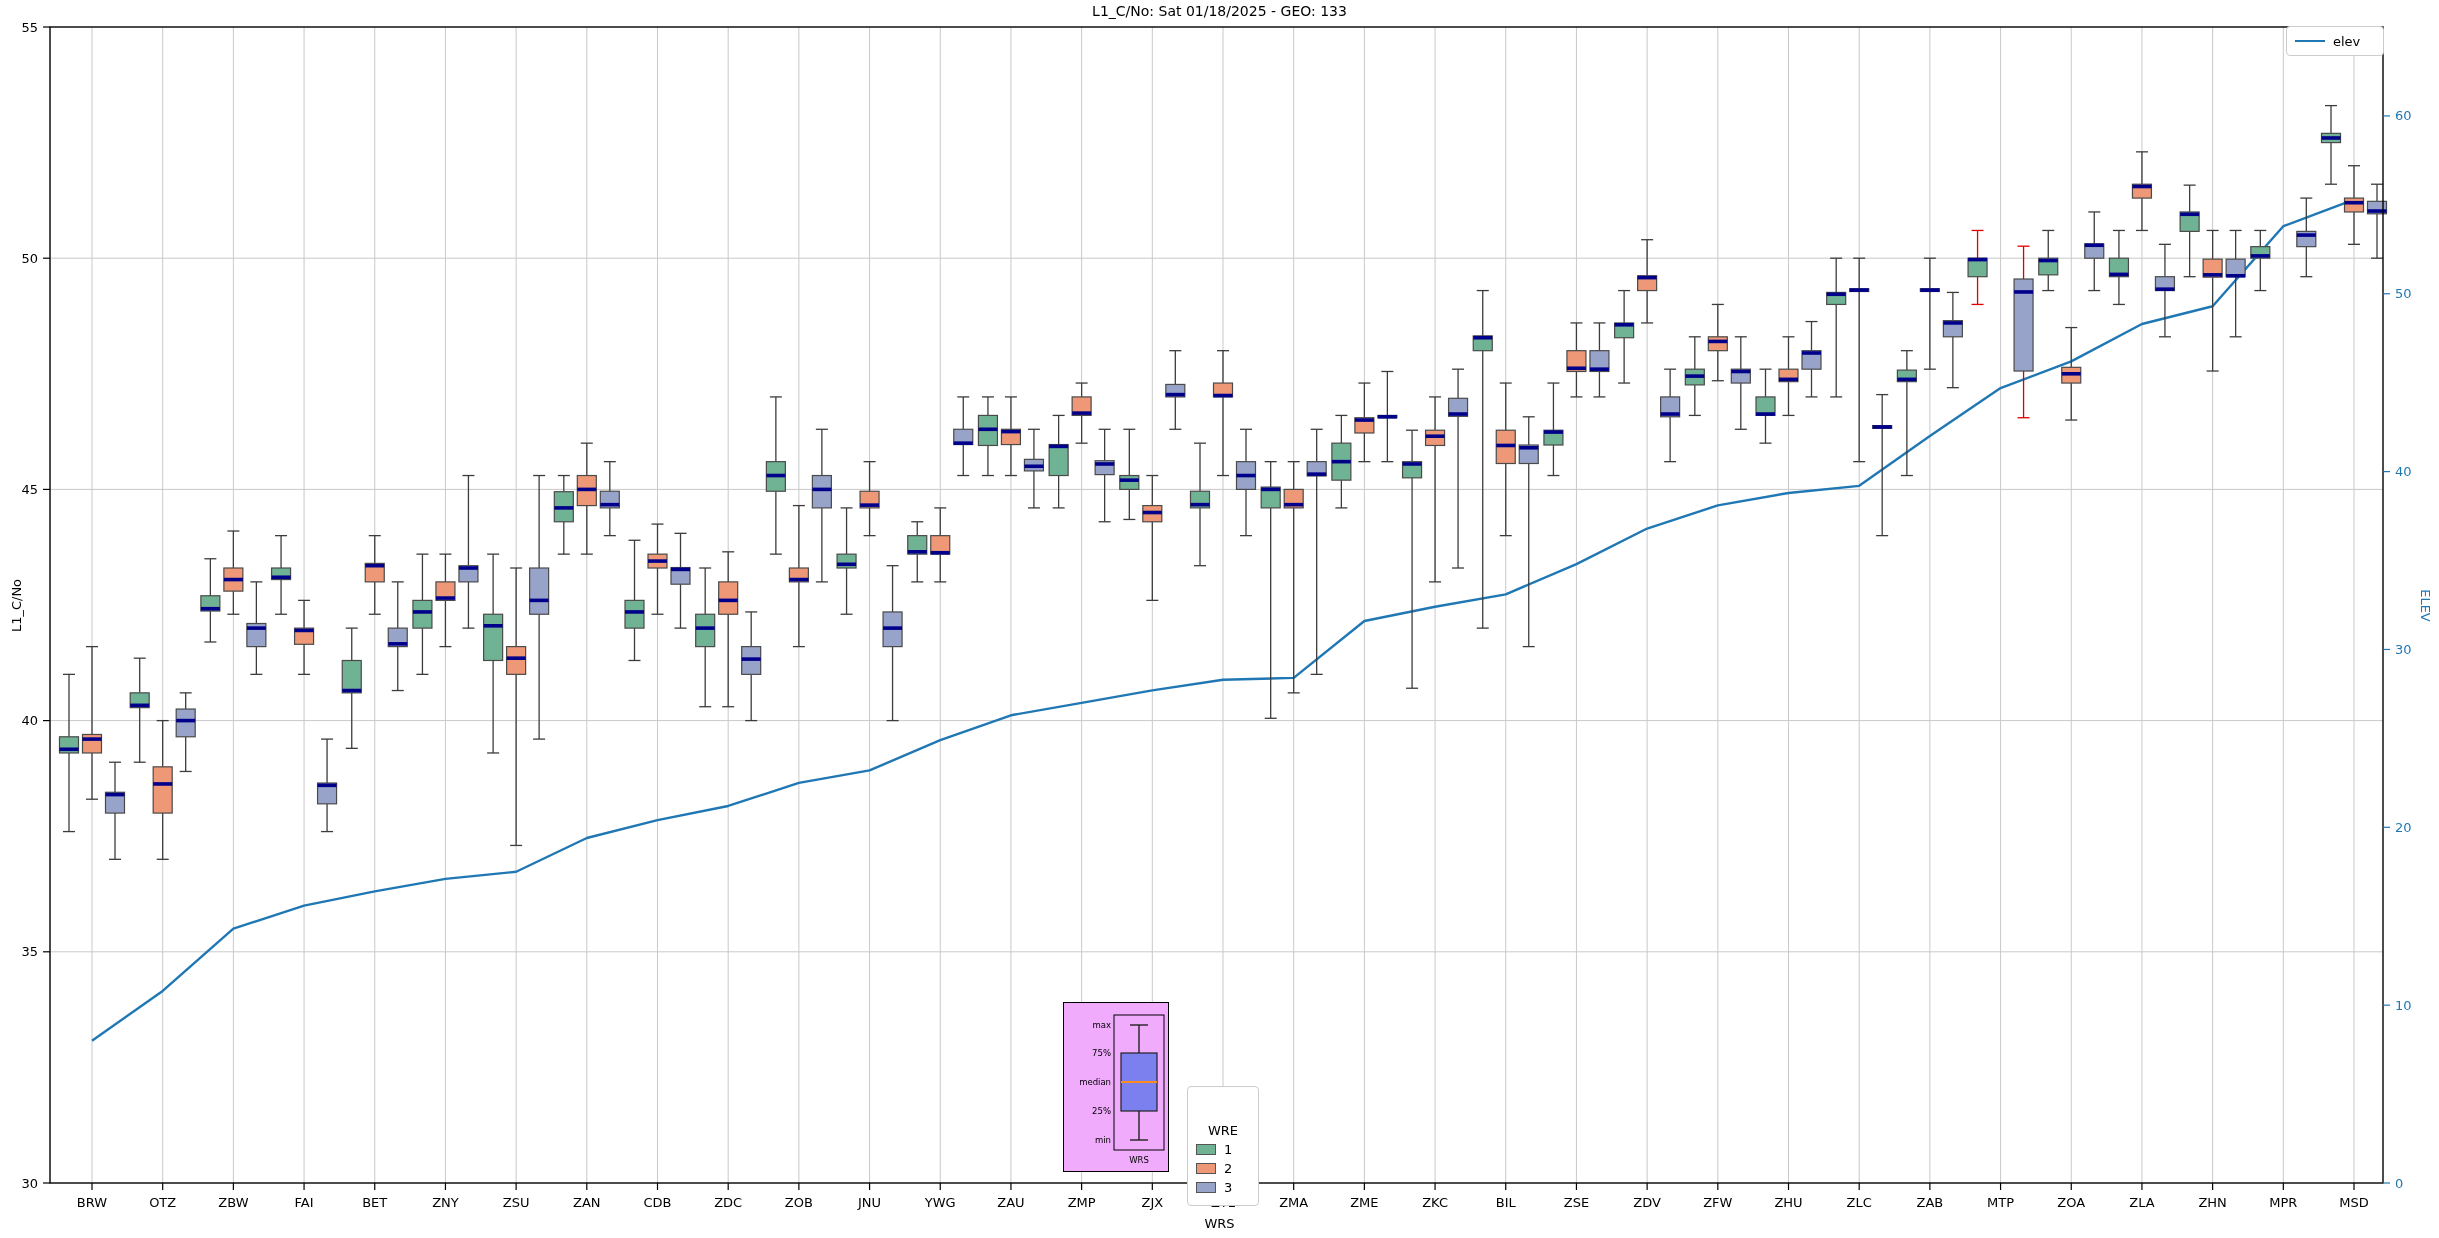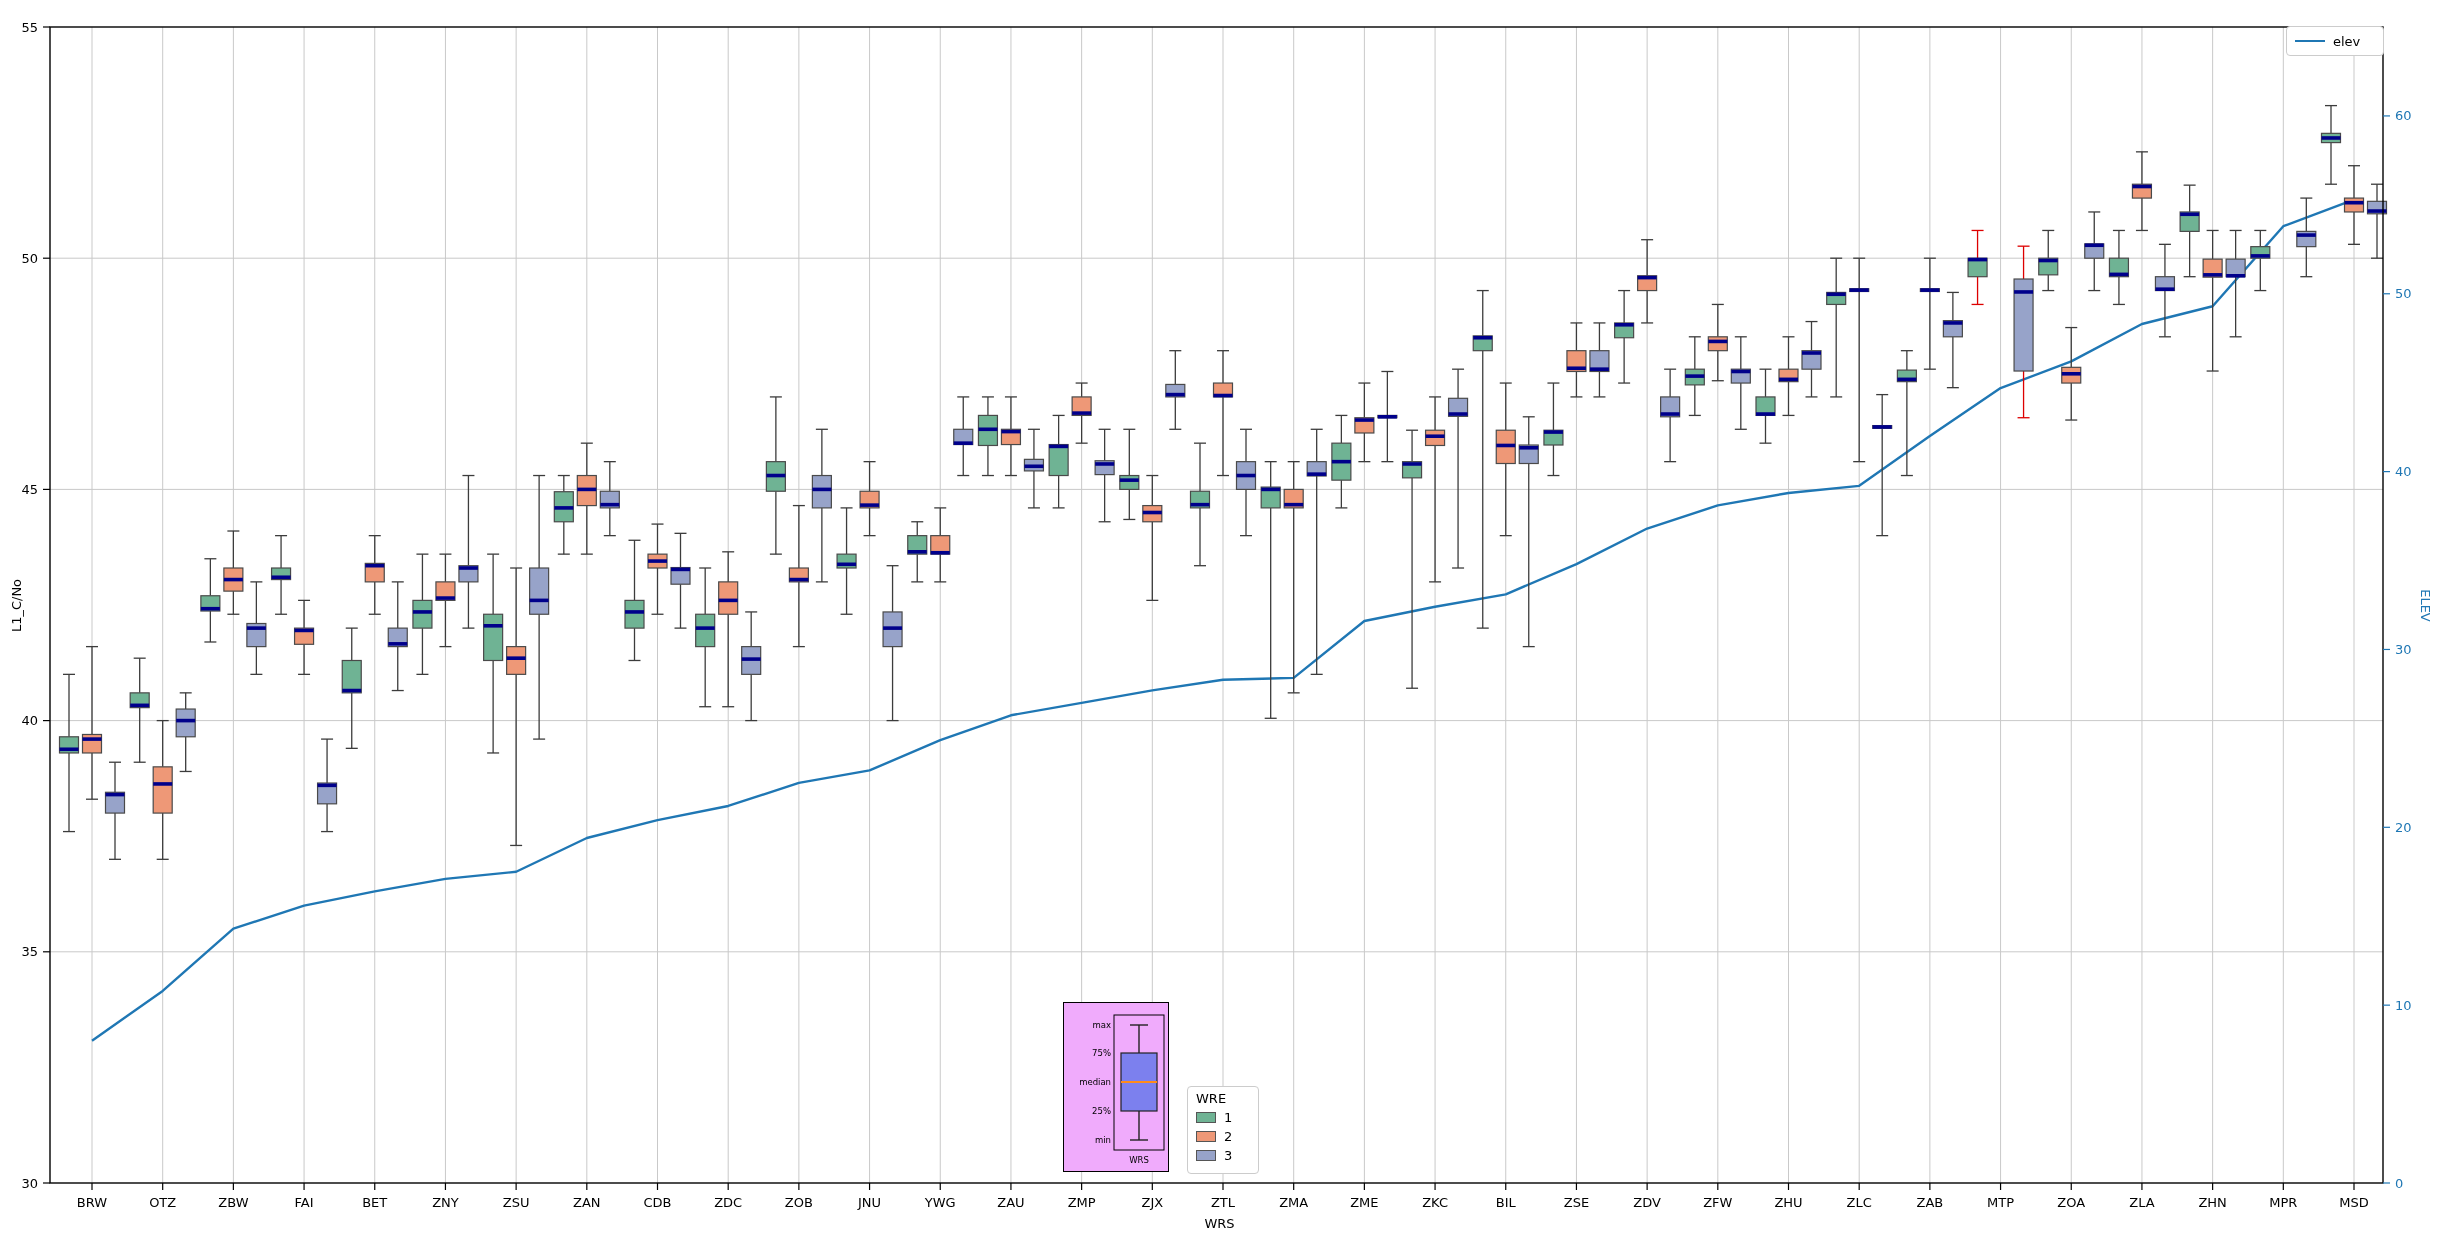--- a/index.html
+++ b/index.html
@@ -12,31 +12,32 @@
   .y2lab{position:absolute;left:2365px;top:598px;width:120px;text-align:center;
         font-size:13px;transform:rotate(90deg);transform-origin:center;color:#1f77b4;}
   .xlab{position:absolute;top:1216px;left:0;width:2439px;text-align:center;font-size:13px;}
   .legend-elev{position:absolute;left:2286px;top:26px;width:98px;height:30px;
         background:#fff;border:1px solid #ccc;border-radius:4px;display:flex;
         align-items:center;gap:8px;padding:0 8px;box-sizing:border-box;font-size:13px;}
   .legend-elev .sample{width:30px;height:0;border-top:2.5px solid #1f77b4;}
   .legend-wre{position:absolute;left:1187px;top:1086px;width:72px;
         background:#fff;border:1px solid #ccc;border-radius:4px;padding:4px 8px 6px 8px;
         box-sizing:border-box;font-size:13px;}
-  .legend-wre .wre-title{text-align:left;margin-bottom:3px;}
+  .legend-wre .wre-title{text-align:center;margin-bottom:3px;margin-top:32px;}
   .legend-wre .row{display:flex;align-items:center;gap:8px;margin:4px 0;}
   .legend-wre .sw{width:20px;height:11px;border:1px solid #555;box-sizing:border-box;}
   .inset{position:absolute;left:1063px;top:1002px;width:106px;height:170px;
         background:#f0abfc;border:1.5px solid #000;box-sizing:border-box;}
   svg text{font-family:"DejaVu Sans","Liberation Sans",sans-serif;}
 </style>
 </head>
 <body>
 
 <div class="fig">
+  <div class="title">L1_C/No: Sat 01/18/2025 - GEO: 133</div>
   <div class="ylab">L1_C/No</div>
   <div class="y2lab">ELEV</div>
   <div class="xlab">WRS</div>
 
   <svg id="plot" width="2439" height="1238" viewBox="0 0 2439 1238" style="position:absolute;left:0;top:0;">
       <line x1="92" y1="27" x2="92" y2="1183" stroke="#c9c9c9" stroke-width="1"></line>
       <line x1="162.6875" y1="27" x2="162.6875" y2="1183" stroke="#c9c9c9" stroke-width="1"></line>
       <line x1="233.375" y1="27" x2="233.375" y2="1183" stroke="#c9c9c9" stroke-width="1"></line>
       <line x1="304.0625" y1="27" x2="304.0625" y2="1183" stroke="#c9c9c9" stroke-width="1"></line>
       <line x1="374.75" y1="27" x2="374.75" y2="1183" stroke="#c9c9c9" stroke-width="1"></line>

